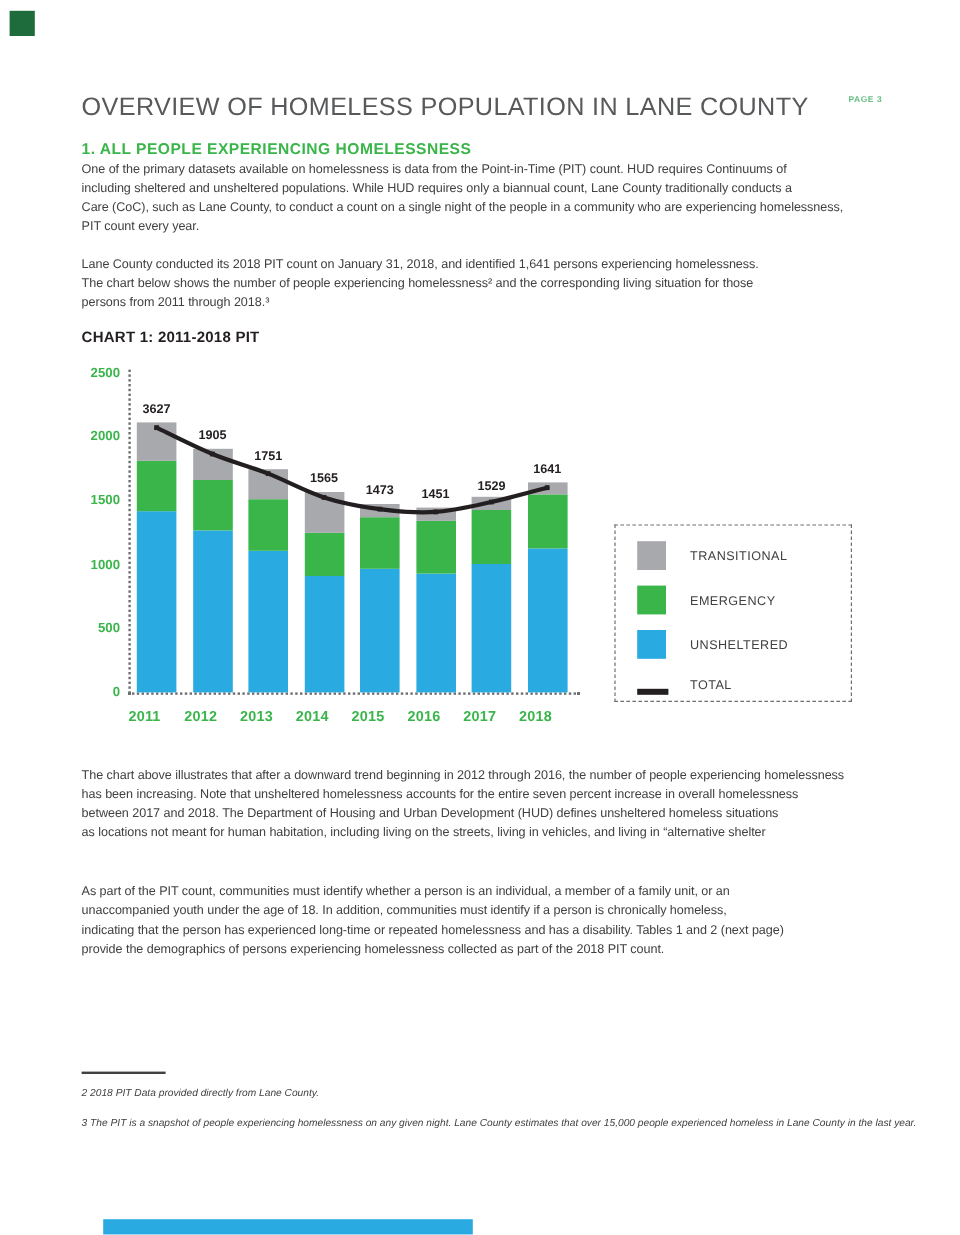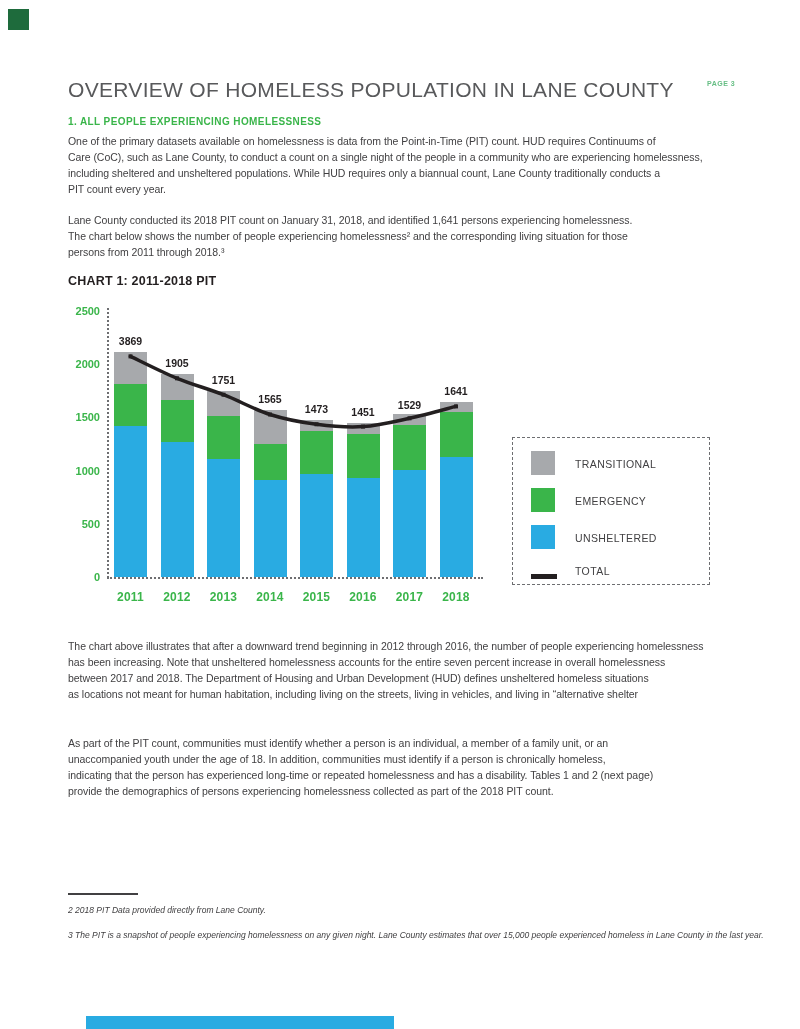--- a/index.html
+++ b/index.html
@@ -5,36 +5,36 @@
   * { margin:0; padding:0; box-sizing:border-box; }
   html,body { background:#ffffff; }
   body { font-family:"Liberation Sans", sans-serif; }
   .page {
     position:relative; width:800px; height:1029px; background:#fff; overflow:hidden;
     color:#414042;
   }
   .corner-mark { position:absolute; left:8px; top:9px; width:21px; height:21px; }
   .page-label { position:absolute; left:707px; top:80px; font-size:7px; font-weight:bold; letter-spacing:.5px; }
   .doc-title { position:absolute; left:68px; top:78px; font-size:21px; font-weight:400; color:#58595B; letter-spacing:.3px; white-space:nowrap; }
-  .section-heading { position:absolute; left:68px; top:116px; font-size:10px; font-weight:bold; letter-spacing:.4px; white-space:nowrap; }
+  .section-heading { position:absolute; left:68px; top:116px; font-size:13px; font-weight:bold; letter-spacing:.4px; white-space:nowrap; }
   .para { position:absolute; left:68px; font-size:10.5px; line-height:16px; color:#414042; letter-spacing:-.05px; }
   .para .line { white-space:nowrap; }
   #para1 { top:133px; } #para2 { top:212px; }
   #para3 { top:638px; } #para4 { top:735px; }
   .chart-heading { position:absolute; left:68px; top:274px; font-size:12.5px; font-weight:bold; color:#231F20; letter-spacing:.2px; }
 
   
   .chart { position:absolute; left:68px; top:300px; width:690px; height:318px; }
   .yaxis-line { position:absolute; left:39px; top:8px; width:0; height:270px; border-left:2px dotted #6D6E71; }
   .xaxis-line { position:absolute; left:39px; top:277px; width:376px; height:0; border-top:2px dotted #6D6E71; }
   .ytick { position:absolute; width:32px; text-align:right; font-size:11px; font-weight:bold; line-height:12px; }
   .bar { position:absolute; width:33px; }
   .bar .seg { position:absolute; left:0; width:33px; }
   .bar-label { position:absolute; width:46px; text-align:center; font-size:10.5px; font-weight:600; color:#231F20; }
-  .xtick { position:absolute; top:290px; width:47px; text-align:center; font-size:12px; font-weight:bold; letter-spacing:.2px; }
+  .xtick { position:absolute; top:290px; width:47px; font-size:12px; font-weight:bold; letter-spacing:.2px; }
   #total-line-svg { position:absolute; left:0; top:0; width:690px; height:318px; pointer-events:none; }
 
   
   .legend { position:absolute; left:444px; top:137px; width:198px; height:148px; border:1.5px dashed #6D6E71; }
   .legend-item { position:absolute; left:18px; height:24px; }
   .legend-swatch { position:absolute; left:0; top:0; width:24px; height:24px; }
   .legend-line-swatch { position:absolute; left:0; top:10px; width:26px; height:5px; }
   .legend-label { position:absolute; left:44px; top:7px; font-size:10.5px; color:#414042; letter-spacing:.4px; white-space:nowrap; }
 
   
@@ -51,22 +51,22 @@
 
   <div class="corner-mark" style="background: rgb(30, 107, 60);"></div>
   <div class="page-label" style="color: rgb(102, 190, 132);">PAGE 3</div>
 
   <div class="doc-title">OVERVIEW OF HOMELESS POPULATION IN LANE COUNTY</div>
 
   <div class="section-heading" style="color: rgb(58, 181, 74);">1. ALL PEOPLE EXPERIENCING HOMELESSNESS</div>
 
   <div class="para" id="para1">
       <div class="line">One of the primary datasets available on homelessness is data from the Point-in-Time (PIT) count. HUD requires Continuums of</div>
+      <div class="line">including sheltered and unsheltered populations. While HUD requires only a biannual count, Lane County traditionally conducts a</div>
       <div class="line">Care (CoC), such as Lane County, to conduct a count on a single night of the people in a community who are experiencing homelessness,</div>
-      <div class="line">including sheltered and unsheltered populations. While HUD requires only a biannual count, Lane County traditionally conducts a</div>
       <div class="line">PIT count every year.</div>
     </div>
   <div class="para" id="para2">
       <div class="line">Lane County conducted its 2018 PIT count on January 31, 2018, and identified 1,641 persons experiencing homelessness.</div>
       <div class="line">The chart below shows the number of people experiencing homelessness² and the corresponding living situation for those</div>
       <div class="line">persons from 2011 through 2018.³</div>
     </div>
 
   <div class="chart-heading">CHART 1: 2011-2018 PIT</div>
 
@@ -128,21 +128,21 @@
         <rect x="60.5" y="54.3896" width="4" height="4" fill="#231F20"></rect>
         <rect x="107" y="76.30799999999999" width="4" height="4" fill="#231F20"></rect>
         <rect x="153.5" y="92.6936" width="4" height="4" fill="#231F20"></rect>
         <rect x="200" y="112.48400000000001" width="4" height="4" fill="#231F20"></rect>
         <rect x="246.5" y="122.27279999999999" width="4" height="4" fill="#231F20"></rect>
         <rect x="293" y="124.61359999999999" width="4" height="4" fill="#231F20"></rect>
         <rect x="339.5" y="116.3144" width="4" height="4" fill="#231F20"></rect>
         <rect x="386" y="104.39760000000001" width="4" height="4" fill="#231F20"></rect>
       </svg>
     <div id="barlabels">
-        <div class="bar-label" style="left: 39.5px; top: 35.3896px;">3869</div>
+        <div class="bar-label" style="left: 39.5px; top: 35.3896px;">3627</div>
         <div class="bar-label" style="left: 86px; top: 57.308px;">1905</div>
         <div class="bar-label" style="left: 132.5px; top: 73.6936px;">1751</div>
         <div class="bar-label" style="left: 179px; top: 93.484px;">1565</div>
         <div class="bar-label" style="left: 225.5px; top: 103.273px;">1473</div>
         <div class="bar-label" style="left: 272px; top: 105.614px;">1451</div>
         <div class="bar-label" style="left: 318.5px; top: 99px;">1529</div>
         <div class="bar-label" style="left: 365px; top: 85.3976px;">1641</div>
       </div>
     <div id="xticks">
         <div class="xtick" style="color: rgb(58, 181, 74); left: 39px;">2011</div>

